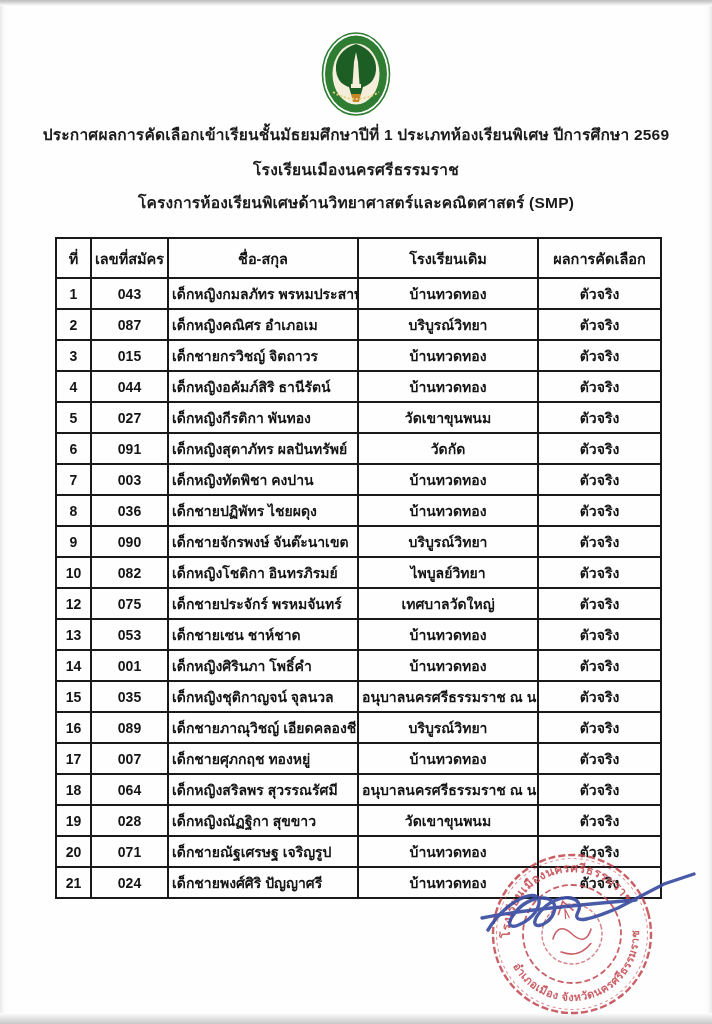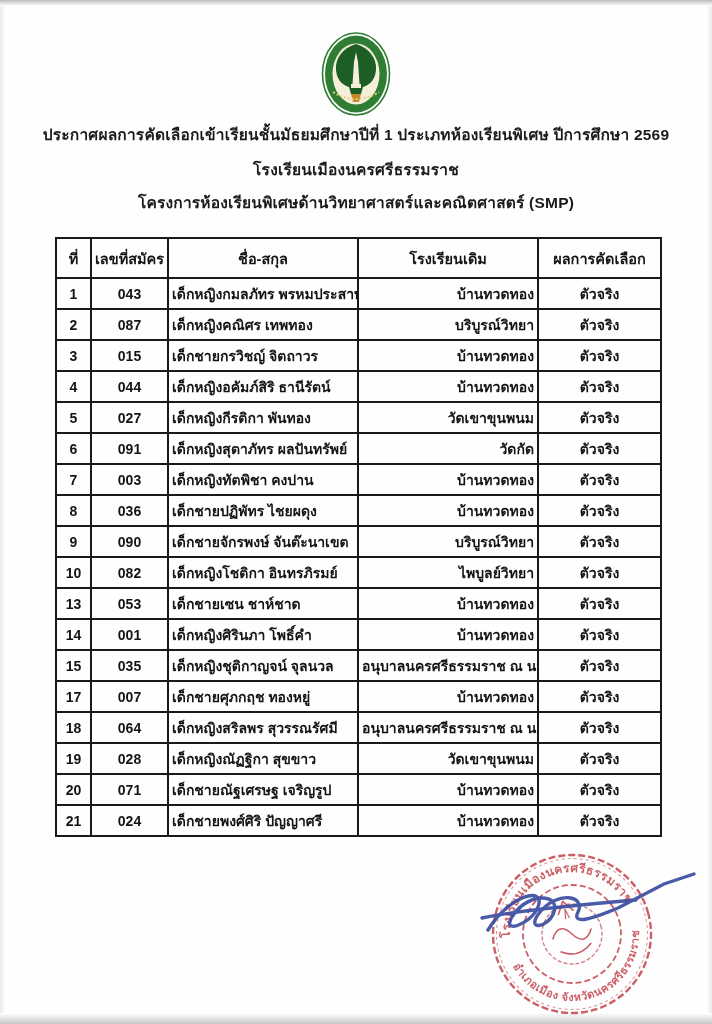--- a/index.html
+++ b/index.html
@@ -21,21 +21,21 @@
 
   table.results{position:absolute;top:237px;left:55px;width:605px;
         border-collapse:collapse;table-layout:fixed;}
   table.results th,table.results td{border:2px solid #191919;color:#141414;
         overflow:hidden;white-space:nowrap;}
   table.results th{height:38px;font-size:14.5px;font-weight:700;text-align:center;padding:0 2px;}
   table.results td{height:29px;font-size:14px;font-weight:600;padding:0 3px;}
   col.w0{width:35px;} col.w1{width:77px;} col.w2{width:190px;} col.w3{width:180px;} col.w4{width:123px;}
   td.c0,td.c1,td.c4{text-align:center;}
   td.c2{text-align:left;padding-left:6px;}
-  td.c3{text-align:right;padding-left:7px;}
+  td.c3{text-align:center;padding-left:7px;}
   td.small{font-size:11.5px;}
 
   .stamp{position:absolute;left:486px;top:848px;width:172px;height:172px;
         transform:rotate(-16deg);opacity:.88;z-index:5;pointer-events:none;}
   .signature{position:absolute;left:468px;top:852px;width:236px;height:110px;z-index:6;
         pointer-events:none;}
 </style>
 </head>
 <body>
 
@@ -80,21 +80,21 @@
         <tr>
           <td class="c0">1</td>
           <td class="c1">043</td>
           <td class="c2">เด็กหญิงกมลภัทร พรหมประสาทร์</td>
           <td class="c3">บ้านทวดทอง</td>
           <td class="c4">ตัวจริง</td>
         </tr>
         <tr>
           <td class="c0">2</td>
           <td class="c1">087</td>
-          <td class="c2">เด็กหญิงคณิศร เทพทอง</td>
+          <td class="c2">เด็กหญิงคณิศร อำเภอเม</td>
           <td class="c3">บริบูรณ์วิทยา</td>
           <td class="c4">ตัวจริง</td>
         </tr>
         <tr>
           <td class="c0">3</td>
           <td class="c1">015</td>
           <td class="c2">เด็กชายกรวิชญ์ จิตถาวร</td>
           <td class="c3">บ้านทวดทอง</td>
           <td class="c4">ตัวจริง</td>
         </tr>
@@ -141,38 +141,52 @@
           <td class="c4">ตัวจริง</td>
         </tr>
         <tr>
           <td class="c0">10</td>
           <td class="c1">082</td>
           <td class="c2">เด็กหญิงโชติกา อินทรภิรมย์</td>
           <td class="c3">ไพบูลย์วิทยา</td>
           <td class="c4">ตัวจริง</td>
         </tr>
         <tr>
+          <td class="c0">12</td>
+          <td class="c1">075</td>
+          <td class="c2">เด็กชายประจักร์ พรหมจันทร์</td>
+          <td class="c3">เทศบาลวัดใหญ่</td>
+          <td class="c4">ตัวจริง</td>
+        </tr>
+        <tr>
           <td class="c0">13</td>
           <td class="c1">053</td>
           <td class="c2">เด็กชายเซน ชาห์ชาด</td>
           <td class="c3">บ้านทวดทอง</td>
           <td class="c4">ตัวจริง</td>
         </tr>
         <tr>
           <td class="c0">14</td>
           <td class="c1">001</td>
           <td class="c2">เด็กหญิงศิรินภา โพธิ์คำ</td>
           <td class="c3">บ้านทวดทอง</td>
           <td class="c4">ตัวจริง</td>
         </tr>
         <tr>
           <td class="c0">15</td>
           <td class="c1">035</td>
           <td class="c2">เด็กหญิงชุติกาญจน์ จุลนวล</td>
           <td class="c3 small">อนุบาลนครศรีธรรมราช ณ นครอุทิศ</td>
+          <td class="c4">ตัวจริง</td>
+        </tr>
+        <tr>
+          <td class="c0">16</td>
+          <td class="c1">089</td>
+          <td class="c2">เด็กชายภาณุวิชญ์ เอียดคลองชี</td>
+          <td class="c3">บริบูรณ์วิทยา</td>
           <td class="c4">ตัวจริง</td>
         </tr>
         <tr>
           <td class="c0">17</td>
           <td class="c1">007</td>
           <td class="c2">เด็กชายศุภกฤช ทองหยู่</td>
           <td class="c3">บ้านทวดทอง</td>
           <td class="c4">ตัวจริง</td>
         </tr>
         <tr>

